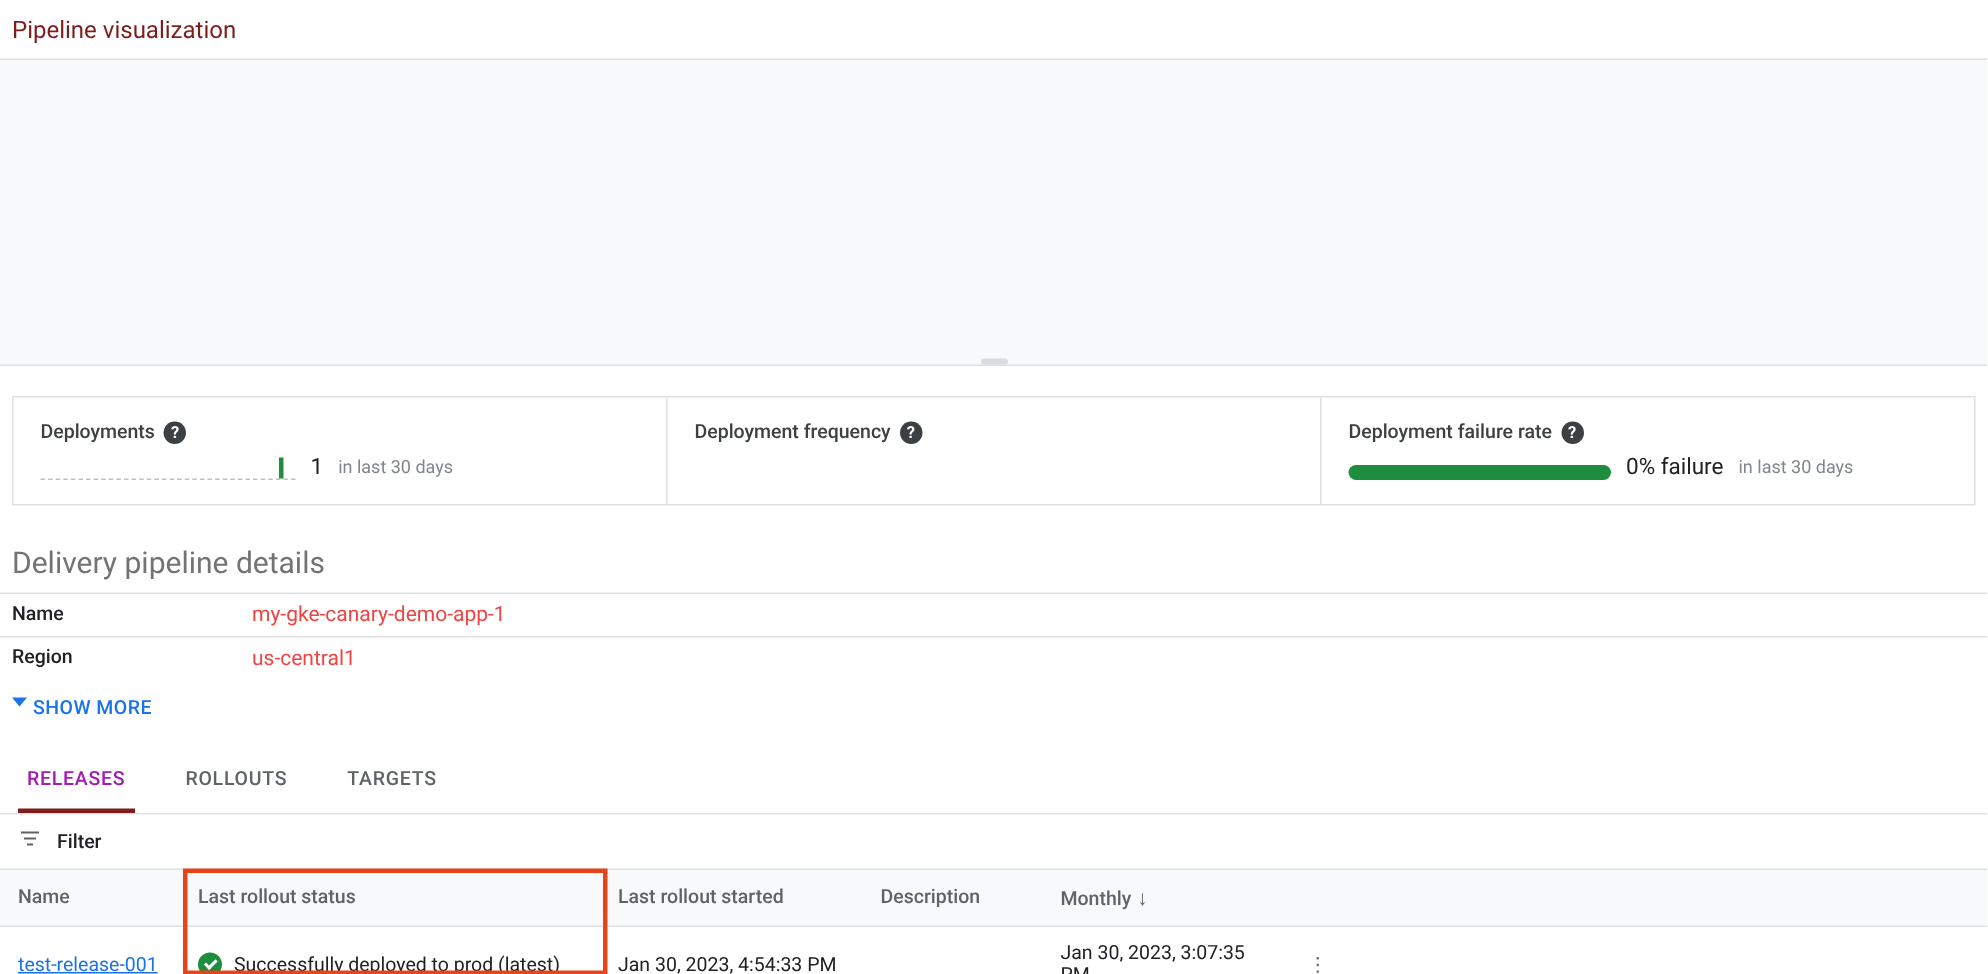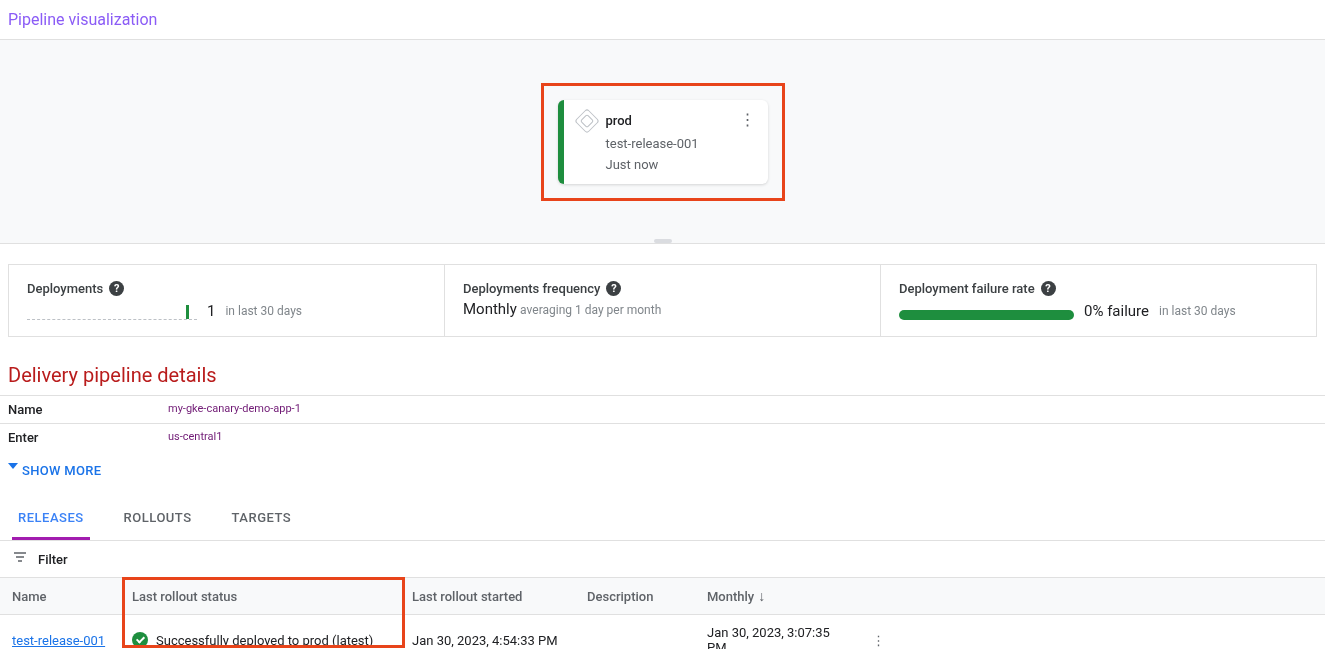--- a/index.html
+++ b/index.html
@@ -6,21 +6,21 @@
 body {
   font-family: Roboto, 'Helvetica Neue', Arial, sans-serif;
   font-size: 13px;
   color: #202124;
   background: #fff;
   width: 1325px;
 }
 .section-title {
   font-size: 16px;
   font-weight: 400;
-  color: #8b5cf6;
+  color: #7f1d1d;
   padding: 10px 8px;
 }
 .viz-area {
   background: #f8f9fa;
   border-top: 1px solid #e0e0e0;
   border-bottom: 1px solid #e0e0e0;
   height: 205px;
   position: relative;
   display: flex;
   align-items: center;
@@ -114,31 +114,31 @@
 .big-num { font-size: 15px; font-weight: 400; }
 .muted { color: #80868b; font-size: 12px; }
 .freq-line { margin-top: 4px; }
 .freq-line .main { font-size: 15px; font-weight: 400; }
 .fail-bar {
   width: 175px; height: 10px; border-radius: 5px;
   background: #1e8e3e; display:inline-block; margin-top:8px;
 }
 .details-title {
   font-size: 20px;
-  color: #b91c1c;
+  color: #737373;
   padding: 26px 8px 8px 8px;
 }
 .kv-row {
   display: flex;
   border-top: 1px solid #e0e0e0;
   padding: 6px 8px;
 }
 .kv-row:last-of-type { border-bottom: 1px solid #e0e0e0; }
 .kv-key { width: 160px; font-weight: 500; font-size: 13px; }
-.kv-val { font-size: 11px; color: #701a75; }
+.kv-val { font-size: 14px; color: #ef4444; }
 .show-more {
   color: #1a73e8;
   font-weight: 500;
   font-size: 13px;
   padding: 12px 8px;
   display: flex; align-items: flex-start; gap: 4px;
   cursor: pointer;
   letter-spacing: 0.3px;
 }
 .chev {
@@ -156,22 +156,22 @@
 }
 .tab {
   padding: 12px 6px;
   font-size: 13px;
   font-weight: 500;
   letter-spacing: 0.5px;
   color: #5f6368;
   cursor: pointer;
 }
 .tab.active {
-  color: #3b82f6;
-  border-bottom: 3px solid #a21caf;
+  color: #a21caf;
+  border-bottom: 3px solid #7f1d1d;
 }
 .filter-bar {
   display: flex; align-items: center;
   gap: 10px;
   padding: 8px 12px;
 }
 .filter-icon { font-size: 16px; }
 .filter-label { font-weight: 500; font-size: 13px; }
 .filter-input {
   border: none; outline: none;
@@ -210,56 +210,41 @@
 .sort-arrow { font-size: 14px; margin-left: 4px; }
 .row-more { font-size: 18px; color: #5f6368; cursor: pointer; text-align:center; }
 .rel-wrap { position: relative; }
 </style>
 </head>
 <body>
 
 <div class="section-title">Pipeline visualization</div>
 
 <div class="viz-area">
-  <div class="highlight-box">
-    <div class="target-card">
-      <div class="target-card-head">
-        <span class="gke-icon"></span>
-        <span class="target-card-title">prod</span>
-      </div>
-      <div class="more-btn">⋮</div>
-      <div class="sub">test-release-001</div>
-      <div class="sub">Just now</div>
-    </div>
-  </div>
   <div class="handle"></div>
 </div>
 
 <div class="stats-row">
   <div class="stat">
     <div class="stat-head">
       <span>Deployments</span>
       <span class="help-dot">?</span>
     </div>
     <div class="spark-row">
       <div class="sparkline">
           <div class="bar"></div>
         </div>
       <span class="big-num">1</span>
       <span class="muted">in last 30 days</span>
     </div>
   </div>
   <div class="stat">
     <div class="stat-head">
-      <span>Deployments frequency</span>
+      <span>Deployment frequency</span>
       <span class="help-dot">?</span>
-    </div>
-    <div class="freq-line">
-      <span class="main">Monthly</span>
-      <span class="muted">averaging 1 day per month</span>
     </div>
   </div>
   <div class="stat">
     <div class="stat-head">
       <span>Deployment failure rate</span>
       <span class="help-dot">?</span>
     </div>
     <div class="spark-row">
       <span class="fail-bar"></span>
       <span class="big-num">0% failure</span>
@@ -268,21 +253,21 @@
   </div>
 </div>
 
 <div class="details-title">Delivery pipeline details</div>
 
 <div class="kv-row">
   <div class="kv-key">Name</div>
   <div class="kv-val">my-gke-canary-demo-app-1</div>
 </div>
 <div class="kv-row">
-  <div class="kv-key">Enter</div>
+  <div class="kv-key">Region</div>
   <div class="kv-val">us-central1</div>
 </div>
 
 <div class="show-more">
   <span class="chev"></span>
   <span>SHOW MORE</span>
 </div>
 
 <div class="tabs">
   <div class="tab active">RELEASES</div>

